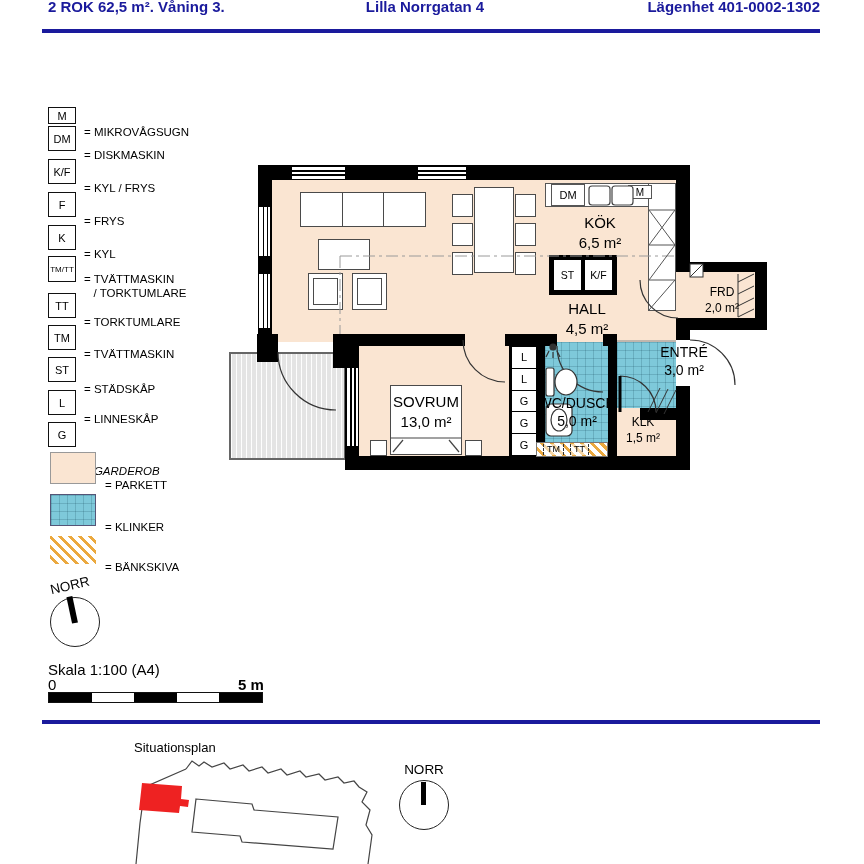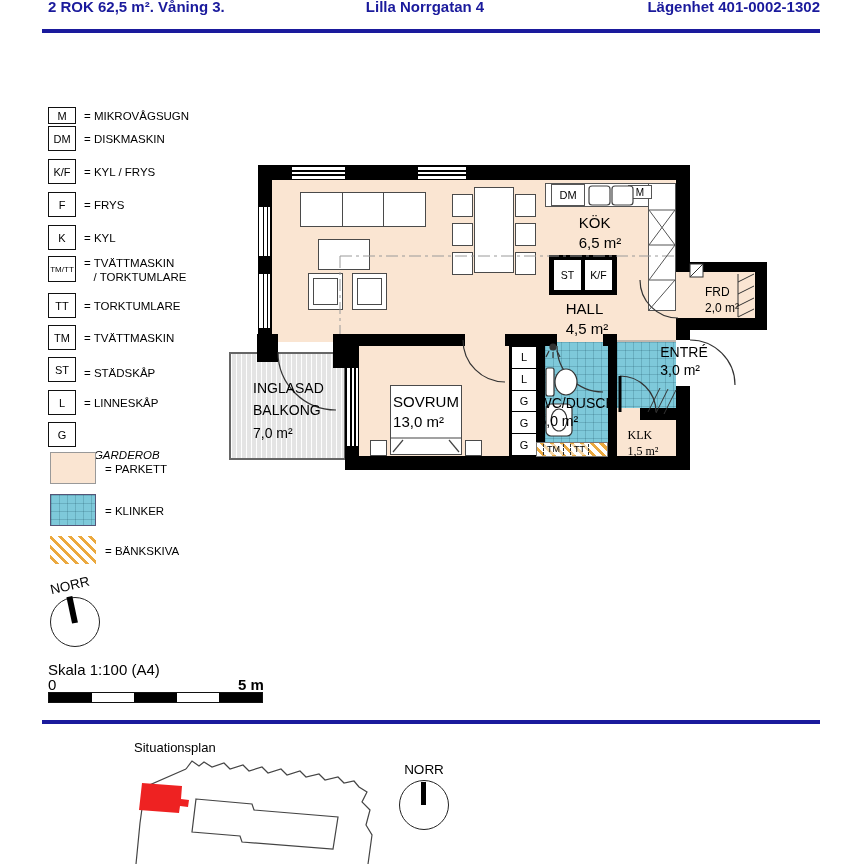--- a/index.html
+++ b/index.html
@@ -4,42 +4,42 @@
 <style>
   html,body{margin:0;padding:0;background:#fff;}
   #page{position:relative;width:864px;height:864px;background:#fff;overflow:hidden;
         font-family:"Liberation Sans",sans-serif;color:#000;}
   
   .hdr{position:absolute;top:-2px;font-weight:bold;font-size:15px;color:#1a1a9c;white-space:nowrap;}
   .rule{position:absolute;left:42px;width:778px;height:3.5px;background:#1a1a9c;}
   
   .lg-box{position:absolute;left:48px;width:28px;height:25px;border:1.5px solid #111;box-sizing:border-box;
           display:flex;align-items:center;justify-content:center;font-size:11px;background:#fff;}
-  .lg-label{position:absolute;left:84px;font-size:11.5px;line-height:1.25;white-space:pre;}
+  .lg-label{position:absolute;left:84px;font-size:11.5px;line-height:1.25;white-space:pre;margin-top:16px;}
   .sw{position:absolute;left:50px;width:46px;height:32px;box-sizing:border-box;}
   
   .wall{position:absolute;background:#000;z-index:6;}
   .floor{position:absolute;z-index:1;}
   .parkett{background:#fae5d2;}
   .klinker{background-color:#7ec9da;
      background-image:linear-gradient(rgba(30,80,100,.22) 1px,transparent 1px),
                       linear-gradient(90deg,rgba(30,80,100,.22) 1px,transparent 1px);
      background-size:8px 8px;}
   .balkong{background:#e4e4e4;
      background-image:repeating-linear-gradient(90deg,rgba(255,255,255,.95) 0 1px,transparent 1px 5px);
      border:2px solid #666;box-sizing:border-box;z-index:2;}
   .hatch{background:repeating-linear-gradient(45deg,#fff 0 4px,#eba93f 4px 7px);}
   .win-h{position:absolute;height:15px;z-index:7;background:linear-gradient(to bottom,
       #000 0 1.5px,#fff 1.5px 5px,#000 5px 6.5px,#fff 6.5px 9px,#000 9px 10.5px,#fff 10.5px 13.5px,#000 13.5px 15px);}
   .win-v{position:absolute;width:14px;z-index:7;background:linear-gradient(to right,
       #000 0 1.5px,#fff 1.5px 5px,#000 5px 6.5px,#fff 6.5px 9px,#000 9px 10.5px,#fff 10.5px 12.5px,#000 12.5px 14px);}
   .furn{position:absolute;background:#fff;border:1.5px solid #4a4a4a;box-sizing:border-box;z-index:8;}
   .cellbox{position:absolute;background:#fff;border:1px solid #555;box-sizing:border-box;z-index:8;}
   .applabel{display:flex;align-items:center;justify-content:center;font-size:11px;}
-  .rlabel{position:absolute;transform:translateX(-50%);text-align:left;font-size:15px;line-height:1.3;
+  .rlabel{position:absolute;transform:translateX(-50%);text-align:center;font-size:15px;line-height:1.3;
           white-space:nowrap;z-index:20;}
   .rlabel.md{font-size:14px;}
   .rlabel.sm{font-size:12px;}
   #svg-overlay{position:absolute;left:0;top:0;z-index:12;pointer-events:none;}
   
   #closet-col{position:absolute;left:511px;top:346px;width:26px;height:110px;border:1px solid #000;
               box-sizing:border-box;background:#fff;z-index:9;display:flex;flex-direction:column;}
   #closet-col>div{flex:1;border-bottom:1px solid #000;display:flex;align-items:center;justify-content:center;
               font-size:11px;}
   #closet-col>div:last-child{border-bottom:none;}
@@ -277,32 +277,27 @@
       <div>2,0 m²</div>
   </div>
   <div class="rlabel md" style="left:684px;top:343px;">
     <div>ENTRÉ</div>
       <div>3,0 m²</div>
   </div>
   <div class="rlabel md" style="left:577px;top:394px;">
     <div>WC/DUSCH</div>
       <div>5,0 m²</div>
   </div>
-  <div class="rlabel sm" style="left:643px;top:428px;font-family:Liberation Serif, serif;">
+  <div class="rlabel sm" style="left:643px;top:415px;">
     <div>KLK</div>
       <div>1,5 m²</div>
   </div>
   <div class="rlabel" style="left:426px;top:392px;">
     <div>SOVRUM</div>
       <div>13,0 m²</div>
-  </div>
-  <div class="rlabel md" style="left:253px;top:377px;transform:none;text-align:left;line-height:1.6;">
-    <div>INGLASAD</div>
-      <div>BALKONG</div>
-      <div>7,0 m²</div>
   </div>
 
   <div class="norr" style="left:50px;top:578px;transform:rotate(-13deg);">NORR</div>
   <div class="compass-circle" style="left:50px;top:597px;width:50px;height:50px;"></div>
   <div class="needle" style="left:72px;top:596px;width:6px;height:27px;transform:rotate(-12deg);transform-origin:50% 100%;"></div>
 
   <div class="scaletext" style="left:48px;top:661px;">Skala 1:100 (A4)</div>
   <div class="scaletext" style="left:48px;top:676px;">0</div>
   <div class="scaletext" style="left:238px;top:676px;font-weight:bold;">5 m</div>
   <div id="scalebar">

